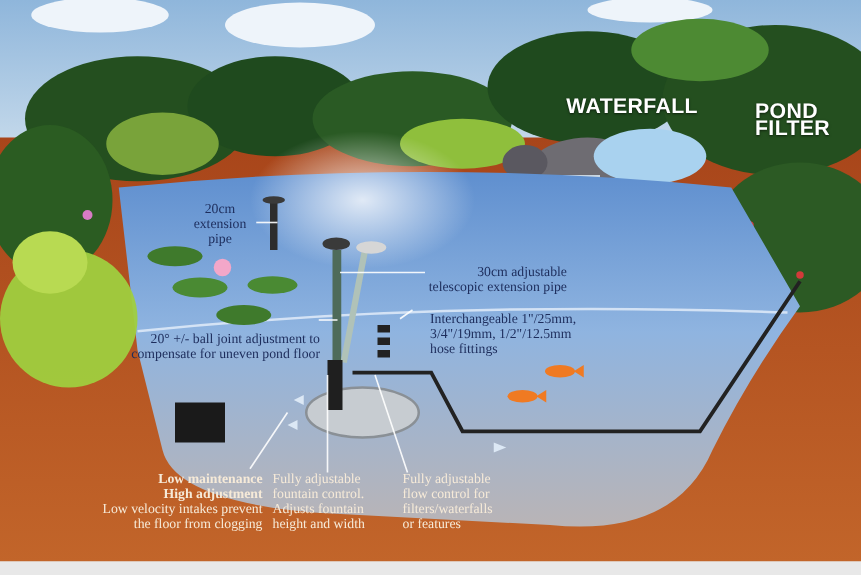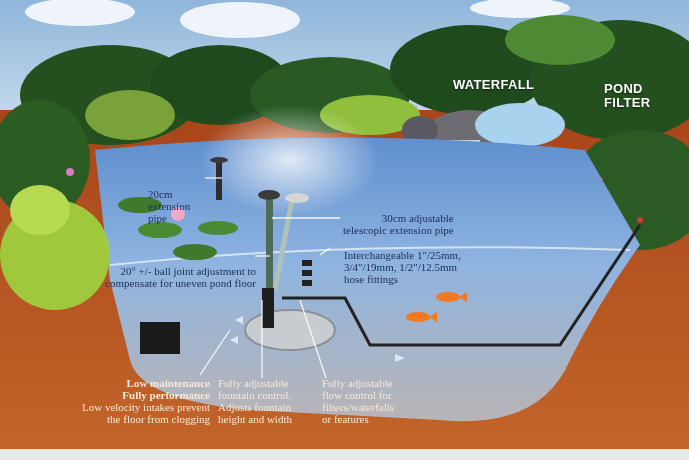--- a/index.html
+++ b/index.html
@@ -1,21 +1,21 @@
 <!DOCTYPE html>
 <html><head>
 <meta charset="utf-8">
 <style>
   html,body{margin:0;padding:0;}
   body{width:689px;height:460px;overflow:hidden;background:#fff;position:relative;font-family:"Liberation Serif","DejaVu Serif",serif;}
   #scene{position:absolute;left:0;top:0;width:689px;height:460px;}
   .label{position:absolute;color:#1d2d5c;font-size:11px;line-height:12px;white-space:pre-line;}
   .label.white{color:#f6ead8;}
   .label.bold{font-weight:bold;}
-  .big{position:absolute;color:#fff;font-family:"Liberation Sans","DejaVu Sans",sans-serif;font-weight:bold;font-size:13px;line-height:14px;letter-spacing:0.3px;white-space:pre-line;text-shadow:0 1px 2px rgba(0,0,0,0.6);}
+  .big{position:absolute;color:#fff;font-family:"Liberation Sans","DejaVu Sans",sans-serif;font-weight:bold;font-size:17px;line-height:14px;letter-spacing:0.3px;white-space:pre-line;text-shadow:0 1px 2px rgba(0,0,0,0.6);}
   .tr{text-align:right;}
   .footer{position:absolute;left:0;top:449px;width:689px;height:11px;background:#e8e8e8;}
 </style>
 </head>
 <body>
 
 <svg id="scene" viewBox="0 0 689 460" width="689" height="460">
   <defs>
     <linearGradient id="sky" x1="0" y1="0" x2="0" y2="1">
       <stop offset="0" stop-color="#8fb6db"></stop>
@@ -126,32 +126,32 @@
     <path d="M235 320 l8 -4 l0 8 z"></path>
     <path d="M230 340 l8 -4 l0 8 z"></path>
     <path d="M395 358 l10 -4 l0 8 z" transform="rotate(180 400 358)"></path>
   </g>
 </svg>
 
 <div class="big" style="left:453px;top:78px;">WATERFALL</div>
 <div class="big" style="left:604px;top:82px;">POND
 FILTER</div>
 
-<div class="label" style="left:148px;top:188px;text-align:left;width:56px;">20cm
+<div class="label" style="left:148px;top:161px;text-align:center;width:56px;">20cm
 extension pipe</div>
 <div class="label" style="left:343px;top:212px;text-align:right;">30cm adjustable
 telescopic extension pipe</div>
 <div class="label" style="left:344px;top:249px;">Interchangeable 1"/25mm,
 3/4"/19mm, 1/2"/12.5mm
 hose fittings</div>
 <div class="label" style="left:76px;top:265px;text-align:right;width:180px;">20° +/- ball joint adjustment to
 compensate for uneven pond floor</div>
 
 <div class="label white bold tr" style="left:95px;top:377px;width:115px;">Low maintenance
-Fully performance</div>
+High adjustment</div>
 <div class="label white tr" style="left:55px;top:401px;width:155px;">Low velocity intakes prevent
 the floor from clogging</div>
 <div class="label white" style="left:218px;top:377px;">Fully adjustable
 fountain control.
 Adjusts fountain
 height and width</div>
 <div class="label white" style="left:322px;top:377px;">Fully adjustable
 flow control for
 filters/waterfalls
 or features</div>

